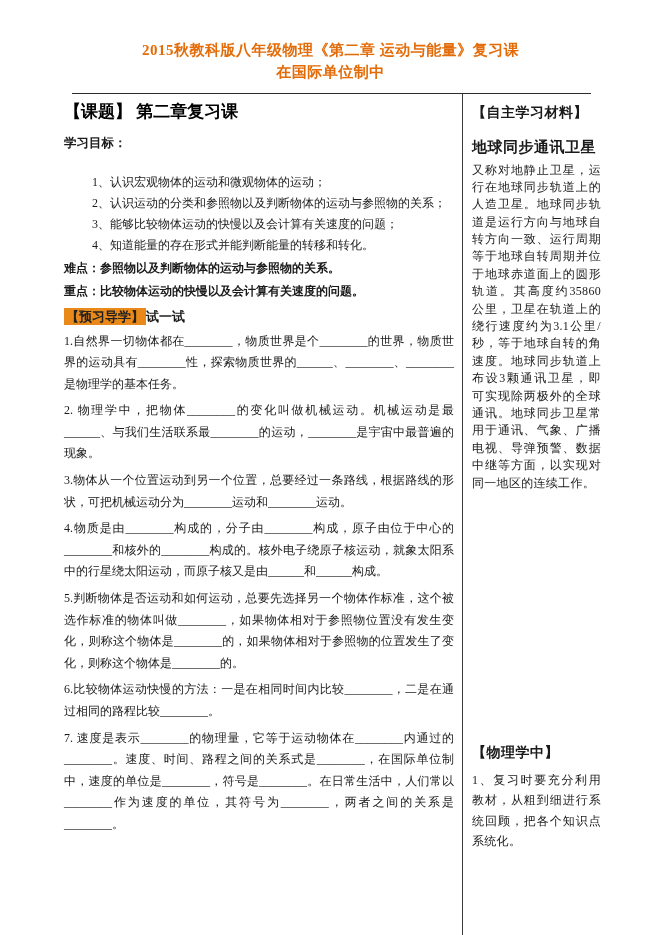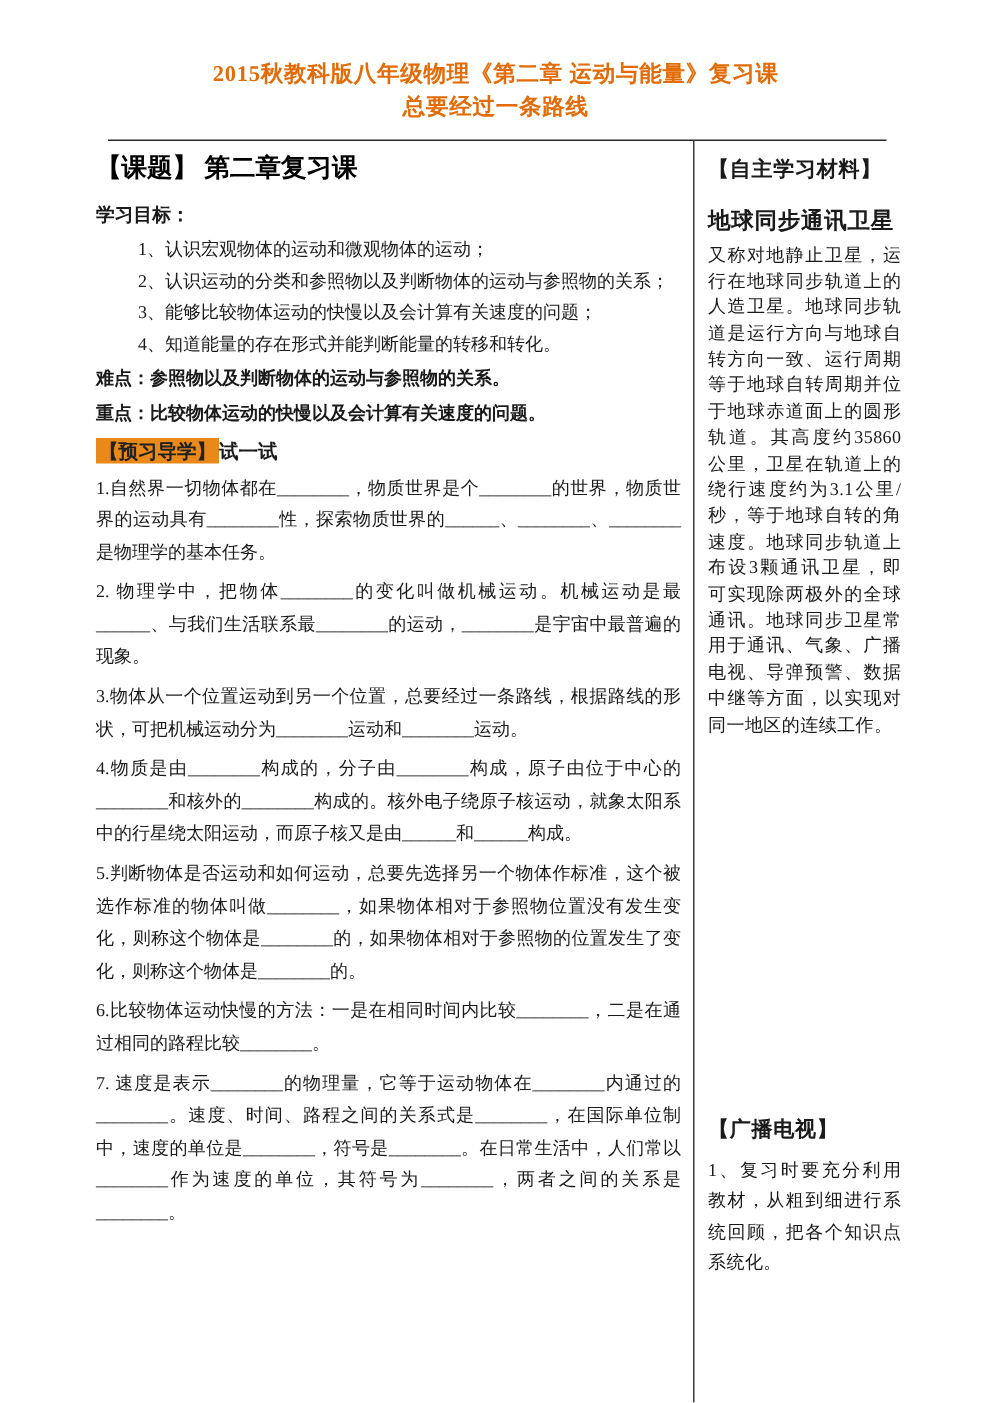--- a/index.html
+++ b/index.html
@@ -51,21 +51,21 @@
   .lesson-title {
     text-align: left;
     font-size: 17px;
     font-weight: bold;
     margin: 2px 0 12px 0;
     color: #000;
   }
   .objectives-heading {
     font-weight: bold;
     font-size: 12.5px;
-    margin-bottom: 4px;
+    margin-bottom: 20px;
   }
   .objective-item {
     padding-left: 28px;
     line-height: 1.75;
   }
   .kd-line {
     font-weight: bold;
     line-height: 1.75;
     margin-top: 2px;
   }
@@ -116,21 +116,21 @@
     letter-spacing: 0.3px;
   }
 </style>
 </head>
 <body>
 
 <div class="page">
 
   <div class="doc-title">
     <div>2015秋教科版八年级物理《第二章 运动与能量》复习课</div>
-    <div>总要经过一条路线</div>
+    <div>在国际单位制中</div>
   </div>
 
   <hr class="title-rule">
 
   <div class="content">
 
     <div class="main-col">
       <div class="lesson-title">【课题】 第二章复习课</div>
 
       <div class="objectives-heading">学习目标：</div>
@@ -163,18 +163,18 @@
         <p class="question">7. 速度是表示________的物理量，它等于运动物体在________内通过的________。速度、时间、路程之间的关系式是________，在国际单位制中，速度的单位是________，符号是________。在日常生活中，人们常以________作为速度的单位，其符号为________，两者之间的关系是________。</p>
       </div>
     </div>
 
     <div class="col-divider"></div>
 
     <div class="sidebar">
       <div class="sb-materials-heading">【自主学习材料】</div>
       <div class="sb-article-title">地球同步通讯卫星</div>
       <div class="sb-article-body">又称对地静止卫星，运行在地球同步轨道上的人造卫星。地球同步轨道是运行方向与地球自转方向一致、运行周期等于地球自转周期并位于地球赤道面上的圆形轨道。其高度约35860公里，卫星在轨道上的绕行速度约为3.1公里/秒，等于地球自转的角速度。地球同步轨道上布设3颗通讯卫星，即可实现除两极外的全球通讯。地球同步卫星常用于通讯、气象、广播电视、导弹预警、数据中继等方面，以实现对同一地区的连续工作。</div>
-      <div class="sb-guide-heading">【广播电视】</div>
+      <div class="sb-guide-heading">【物理学中】</div>
       <div class="sb-guide-item">1、复习时要充分利用教材，从粗到细进行系统回顾，把各个知识点系统化。</div>
     </div>
 
   </div>
 </div>
 
 </body></html>

